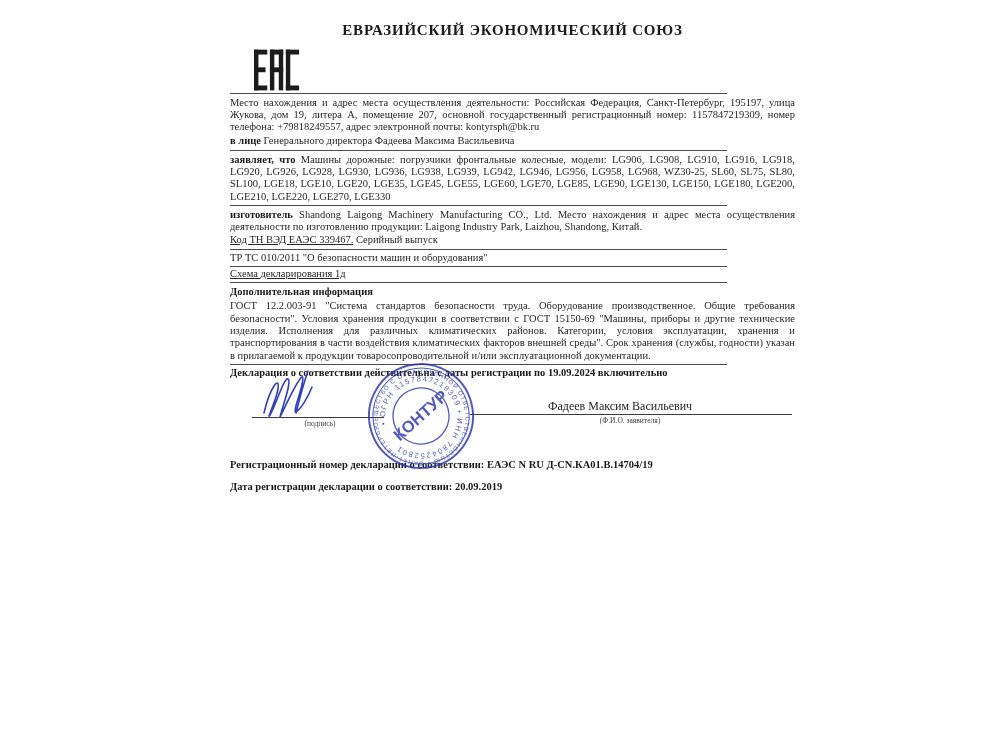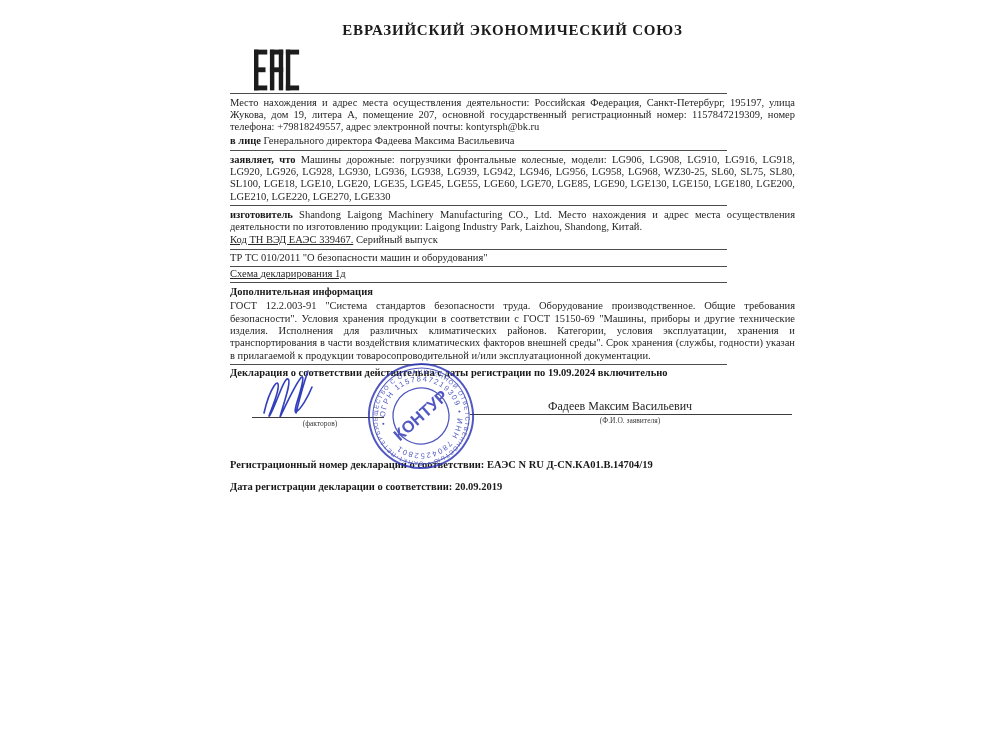--- a/index.html
+++ b/index.html
@@ -90,21 +90,21 @@
   <p class="mt2">ГОСТ 12.2.003-91 "Система стандартов безопасности труда. Оборудование производственное. Общие требования безопасности". Условия хранения продукции в соответствии с ГОСТ 15150-69 "Машины, приборы и другие технические изделия. Исполнения для различных климатических районов. Категории, условия эксплуатации, хранения и транспортирования в части воздействия климатических факторов внешней среды". Срок хранения (службы, годности) указан в прилагаемой к продукции товаросопроводительной и/или эксплуатационной документации.</p>
   <div class="hr"></div>
 
   <p class="mt2 boldline">Декларация о соответствии действительна с даты регистрации по 19.09.2024 включительно</p>
 
   <div class="sig-area">
     <svg class="autograph" viewBox="0 0 90 58" xmlns="http://www.w3.org/2000/svg">
       <path d="M16 46 C22 20 32 8 30 22 C28 34 18 54 22 48 C28 38 36 10 40 12 C44 14 35 38 32 50 C36 42 46 20 52 12 C57 5 55 16 50 32 C48 38 46 46 48 45 C53 42 60 30 64 20 M60 4 C55 18 51 34 48 46" fill="none" stroke="#3340bd" stroke-width="1.6" stroke-linecap="round"></path>
     </svg>
     <div class="sig-line left"></div>
-    <div class="sig-cap left-cap">(факторов)</div>
+    <div class="sig-cap left-cap">(подпись)</div>
 
     <div class="holder-name">Фадеев Максим Васильевич</div>
     <div class="sig-line right"></div>
     <div class="sig-cap right-cap">(Ф.И.О. заявителя)</div>
 
     <svg class="stamp" viewBox="0 0 110 110" xmlns="http://www.w3.org/2000/svg">
       <defs>
         <path id="arcOut" d="M11 55 A44 44 0 1 1 10.99 55.3" fill="none"></path>
         <path id="arcIn" d="M19 55 A36 36 0 1 1 18.99 55.3" fill="none"></path>
       </defs>

